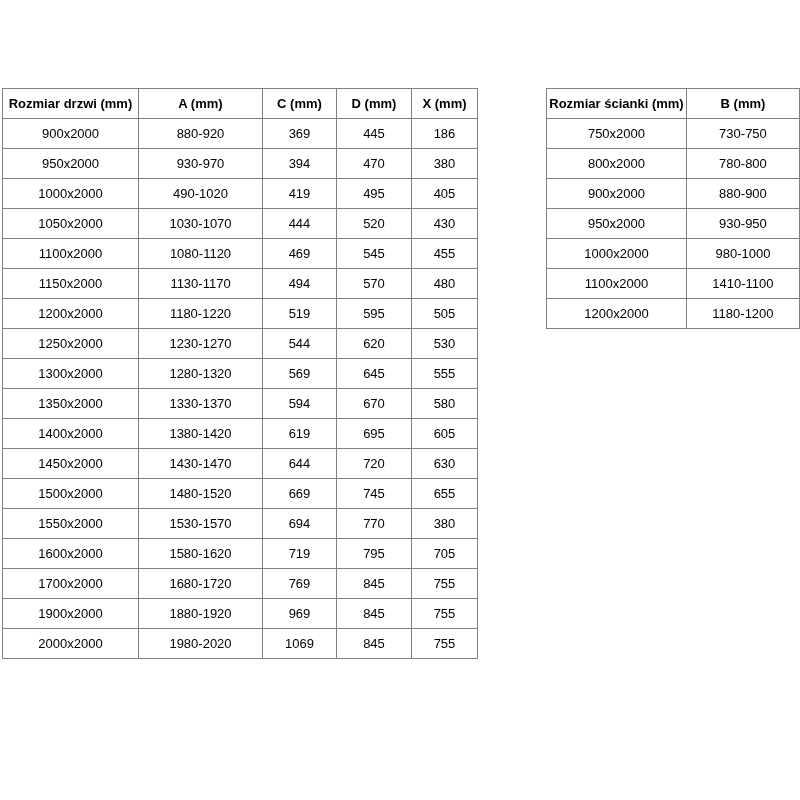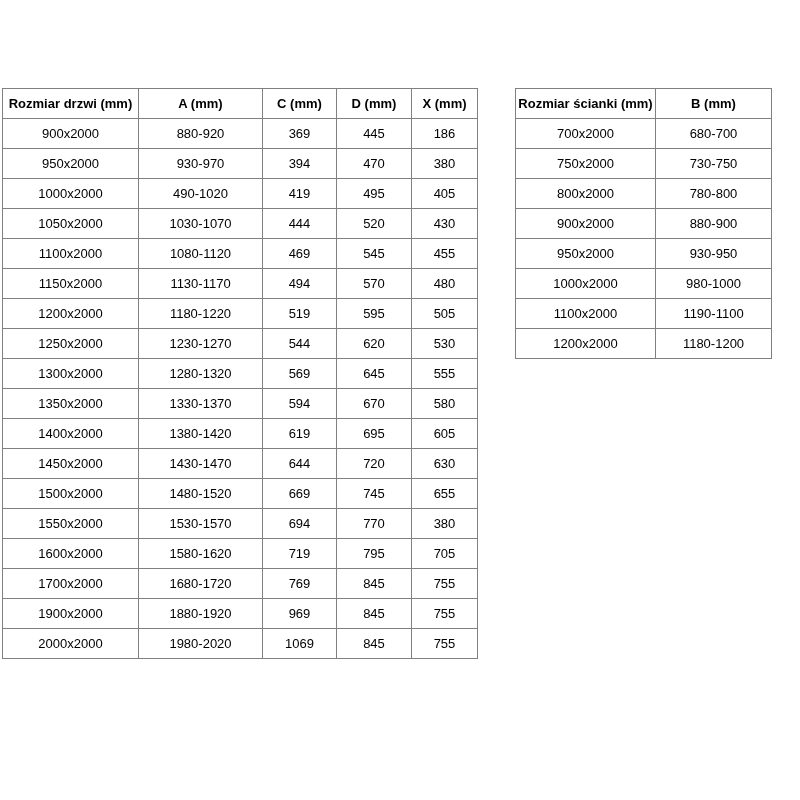--- a/index.html
+++ b/index.html
@@ -26,21 +26,21 @@
     text-align: center;
     vertical-align: middle;
     font-size: 13px;
     color: #000000;
     padding: 0 2px;
     white-space: nowrap;
     overflow: hidden;
   }
   .spec-table th { font-weight: bold; }
   #door-table { left: 2px; top: 88px; }
-  #wall-table { left: 515px; top: 88px; }
+  #wall-table { left: 546px; top: 88px; }
 </style>
 </head>
 <body>
 
 <div class="canvas">
 
   <table id="door-table" class="spec-table">
     <colgroup>
       <col style="width:136px">
       <col style="width:124px">
@@ -193,24 +193,20 @@
       <col style="width:116px">
     </colgroup>
   <thead>
         <tr>
           <th>Rozmiar ścianki (mm)</th>
           <th>B (mm)</th>
         </tr>
       </thead>
       <tbody>
         <tr>
-          <td>700x2000</td>
-          <td>680-700</td>
-        </tr>
-        <tr>
           <td>750x2000</td>
           <td>730-750</td>
         </tr>
         <tr>
           <td>800x2000</td>
           <td>780-800</td>
         </tr>
         <tr>
           <td>900x2000</td>
           <td>880-900</td>
@@ -218,21 +214,21 @@
         <tr>
           <td>950x2000</td>
           <td>930-950</td>
         </tr>
         <tr>
           <td>1000x2000</td>
           <td>980-1000</td>
         </tr>
         <tr>
           <td>1100x2000</td>
-          <td>1190-1100</td>
+          <td>1410-1100</td>
         </tr>
         <tr>
           <td>1200x2000</td>
           <td>1180-1200</td>
         </tr>
       </tbody>
     </table>
 
 </div>
 

